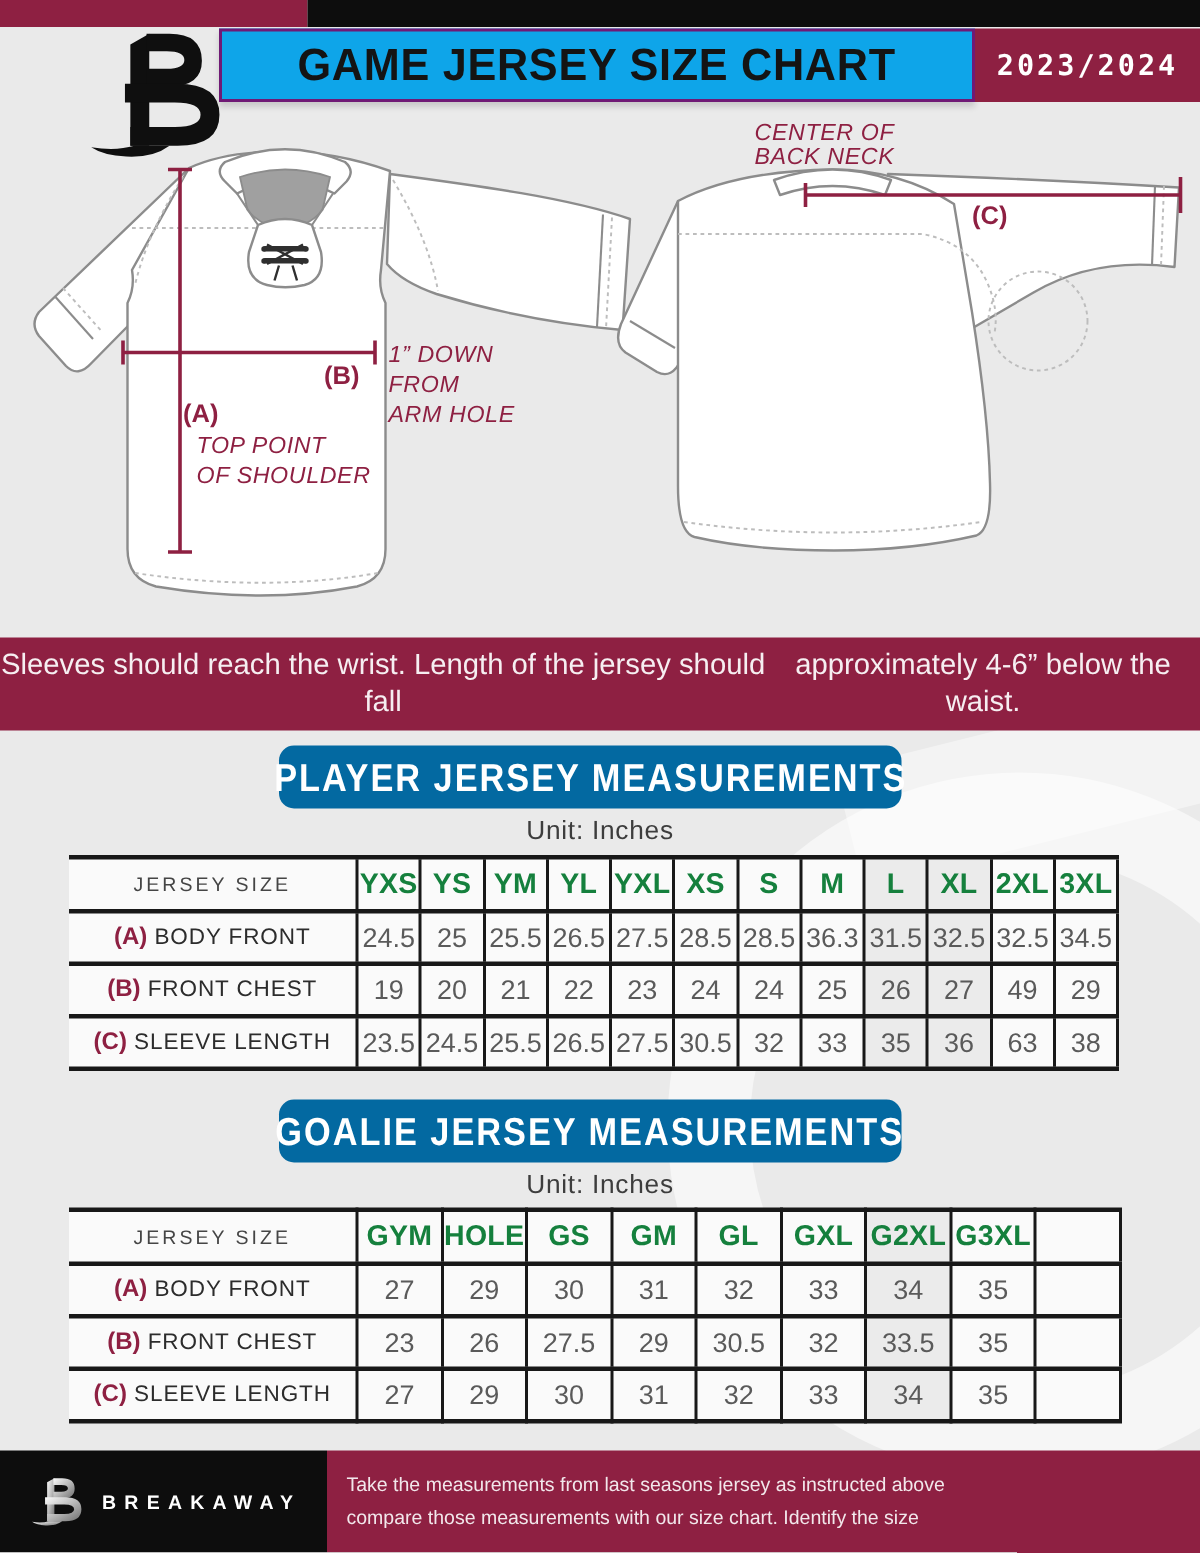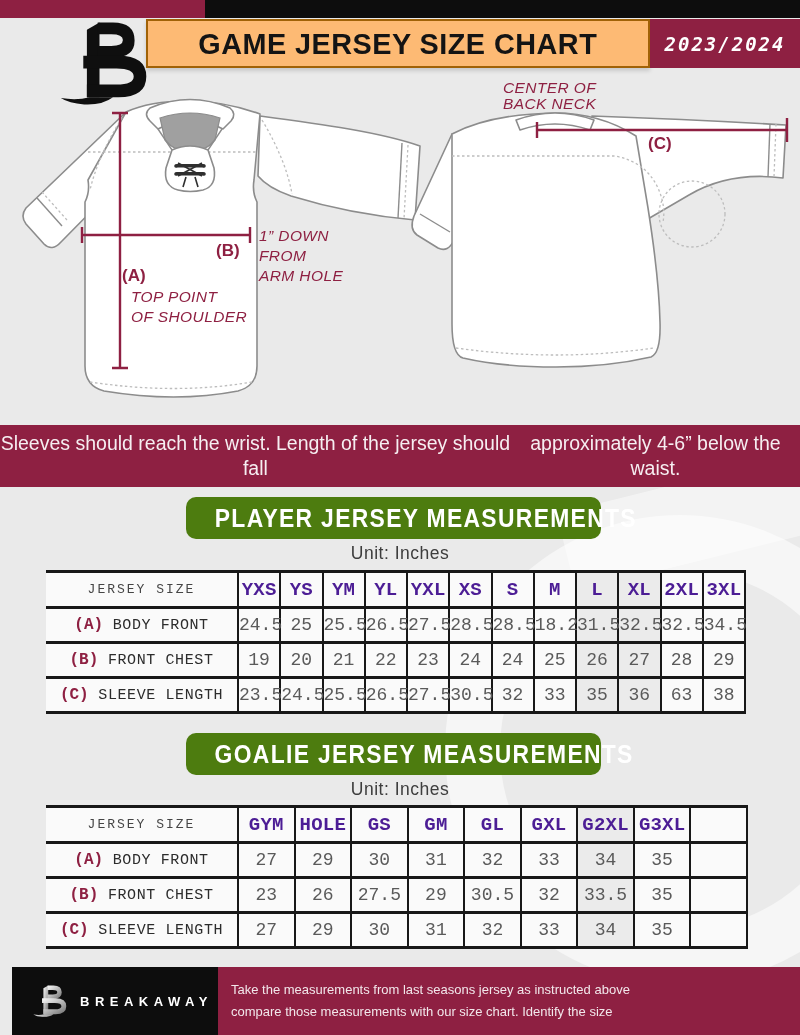--- a/index.html
+++ b/index.html
@@ -9,29 +9,29 @@
 
   
   .wm-ring{position:absolute;left:445px;top:515px;width:470px;height:470px;border-radius:50%;
            border:55px solid rgba(255,255,255,0.55);z-index:0;}
   .wm-band{position:absolute;left:560px;top:462px;width:420px;height:80px;background:rgba(255,255,255,0.45);
            transform:rotate(-14deg);z-index:0;}
 
   
   .strip-maroon{position:absolute;left:0;top:0;width:205px;height:18px;background:#8E2042;z-index:3;}
   .strip-black{position:absolute;left:205px;top:0;width:595px;height:18px;background:#0D0D0D;z-index:3;}
-  .title-bar{position:absolute;left:146px;top:19px;width:504px;height:49px;background:#fdba74;
-             border:2px solid #a16207;box-shadow:0 3px 4px rgba(0,0,0,0.14);
+  .title-bar{position:absolute;left:146px;top:19px;width:504px;height:49px;background:#0ea5e9;
+             border:2px solid #701a75;box-shadow:0 3px 4px rgba(0,0,0,0.14);
              display:flex;align-items:center;justify-content:center;z-index:4;}
   .title-bar span{font-size:30px;font-weight:bold;color:#141414;letter-spacing:0.5px;
              white-space:nowrap;transform:scaleX(0.96);}
   .season-box{position:absolute;left:650px;top:19px;width:150px;height:49px;background:#8E2042;
              display:flex;align-items:center;justify-content:center;z-index:4;}
   .season-box span{font-family:"DejaVu Sans Mono",monospace;font-weight:bold;font-size:19px;
-             color:#FFFFFF;letter-spacing:2px;white-space:nowrap;font-style:italic;}
+             color:#FFFFFF;letter-spacing:2px;white-space:nowrap;}
   .logo-main{position:absolute;left:56px;top:18px;width:96px;height:90px;z-index:5;}
 
   
   .diagram{position:absolute;left:0;top:68px;width:800px;height:352px;z-index:2;}
   .jersey{fill:#FFFFFF;stroke:#8C8C8C;stroke-width:1.6;stroke-linejoin:round;}
   .jline{fill:none;stroke:#8C8C8C;stroke-width:1.4;}
   .stitch{fill:none;stroke:#BDBDBD;stroke-width:1.3;stroke-dasharray:2.5 2.5;}
   .collar-inner{fill:#A0A0A0;stroke:#8C8C8C;stroke-width:1.2;}
   .lace{fill:#2F2F2F;}
   .lace-line{stroke:#2F2F2F;stroke-width:1.6;fill:none;}
@@ -39,50 +39,50 @@
   .dia-key{font-family:"Liberation Sans",sans-serif;font-weight:bold;font-size:17px;fill:#8E2042;}
   .dia-note{font-family:"Liberation Sans",sans-serif;font-style:italic;font-size:15.5px;
             fill:#8E2042;letter-spacing:0.4px;}
 
   
   .banner{position:absolute;left:0;top:425px;width:800px;height:62px;background:#8E2042;z-index:3;
           display:flex;flex-direction:row;align-items:center;justify-content:center;}
   .banner div{color:#F6EEF1;font-size:19.5px;line-height:25px;text-align:center;}
 
   
-  .pill{position:absolute;left:186px;width:415px;height:42px;background:#4d7c0f;border-radius:10px;
-        display:flex;align-items:center;justify-content:flex-start;z-index:3;}
+  .pill{position:absolute;left:186px;width:415px;height:42px;background:#0369a1;border-radius:10px;
+        display:flex;align-items:center;justify-content:center;z-index:3;}
   .pill span{color:#FFFFFF;font-weight:bold;font-size:26px;letter-spacing:1.5px;
         white-space:nowrap;transform:scaleX(0.88);}
   .pill-player{top:497px;}
   .pill-goalie{top:733px;}
   .unit{position:absolute;left:0;width:800px;text-align:center;font-size:17.5px;
         color:#3D3D3D;letter-spacing:0.5px;z-index:3;}
   .unit-player{top:543px;}
   .unit-goalie{top:779px;}
 
   
-  .size-table{position:absolute;border-collapse:collapse;table-layout:fixed;z-index:2;font-family:Liberation Mono, monospace;}
+  .size-table{position:absolute;border-collapse:collapse;table-layout:fixed;z-index:2;}
   #player-table{left:46px;top:570px;width:700px;}
   #goalie-table{left:46px;top:805px;width:702px;}
   .size-table tr{border-top:3px solid #181818;}
   .size-table{border-bottom:3px solid #181818;}
   .size-table th,.size-table td{padding:0;text-align:center;vertical-align:middle;background:#FAFAFA;height:35px;}
   .size-table thead th{height:36px;}
   .size-table .vcell{border-left:2px solid #181818;}
   .size-table .vcell:last-child{border-right:2px solid #181818;margin-left:32px;}
   .size-table th.corner{font-weight:normal;font-size:13px;letter-spacing:2px;color:#454545;}
-  .size-table th.size{font-size:19px;font-weight:bold;color:#4c1d95;letter-spacing:0.2px;}
+  .size-table th.size{font-size:19px;font-weight:bold;color:#15803d;letter-spacing:0.2px;}
   .size-table td.val{font-size:18px;color:#5A5A5A;}
   .size-table td.rowlabel .key{color:#8E2042;font-weight:bold;font-size:16px;}
   .size-table td.rowlabel .lbl{font-size:15px;color:#2C2C2C;letter-spacing:0.6px;}
   .size-table .shaded{background:#EBEBEB;}
 
   
-  .footer-black{position:absolute;left:12px;top:967px;width:218px;height:68px;background:#0D0D0D;z-index:3;
+  .footer-black{position:absolute;left:0;top:967px;width:218px;height:68px;background:#0D0D0D;z-index:3;
         display:flex;align-items:center;padding-left:20px;gap:12px;}
   .footer-black .brand{color:#FFFFFF;font-size:13px;font-weight:bold;letter-spacing:5.5px;white-space:nowrap;}
   .footer-maroon{position:absolute;left:218px;top:967px;width:582px;height:68px;background:#8E2042;z-index:3;
         display:flex;flex-direction:column;justify-content:center;padding-left:13px;}
   .footer-maroon div{color:#F2E7EB;font-size:13px;line-height:22.4px;white-space:nowrap;}
 </style>
 </head>
 <body>
 
 <div id="page">
@@ -211,39 +211,39 @@
       <tbody>
         <tr>
           <td class="rowlabel"><span class="key">(A)</span><span class="lbl"> BODY FRONT</span></td>
           <td class="val vcell">24.5</td>
           <td class="val vcell">25</td>
           <td class="val vcell">25.5</td>
           <td class="val vcell">26.5</td>
           <td class="val vcell">27.5</td>
           <td class="val vcell">28.5</td>
           <td class="val vcell">28.5</td>
-          <td class="val vcell">18.2</td>
+          <td class="val vcell">36.3</td>
           <td class="val vcell shaded">31.5</td>
           <td class="val vcell shaded">32.5</td>
           <td class="val vcell">32.5</td>
           <td class="val vcell">34.5</td>
         </tr>
         <tr>
           <td class="rowlabel"><span class="key">(B)</span><span class="lbl"> FRONT CHEST</span></td>
           <td class="val vcell">19</td>
           <td class="val vcell">20</td>
           <td class="val vcell">21</td>
           <td class="val vcell">22</td>
           <td class="val vcell">23</td>
           <td class="val vcell">24</td>
           <td class="val vcell">24</td>
           <td class="val vcell">25</td>
           <td class="val vcell shaded">26</td>
           <td class="val vcell shaded">27</td>
-          <td class="val vcell">28</td>
+          <td class="val vcell">49</td>
           <td class="val vcell">29</td>
         </tr>
         <tr>
           <td class="rowlabel"><span class="key">(C)</span><span class="lbl"> SLEEVE LENGTH</span></td>
           <td class="val vcell">23.5</td>
           <td class="val vcell">24.5</td>
           <td class="val vcell">25.5</td>
           <td class="val vcell">26.5</td>
           <td class="val vcell">27.5</td>
           <td class="val vcell">30.5</td>

